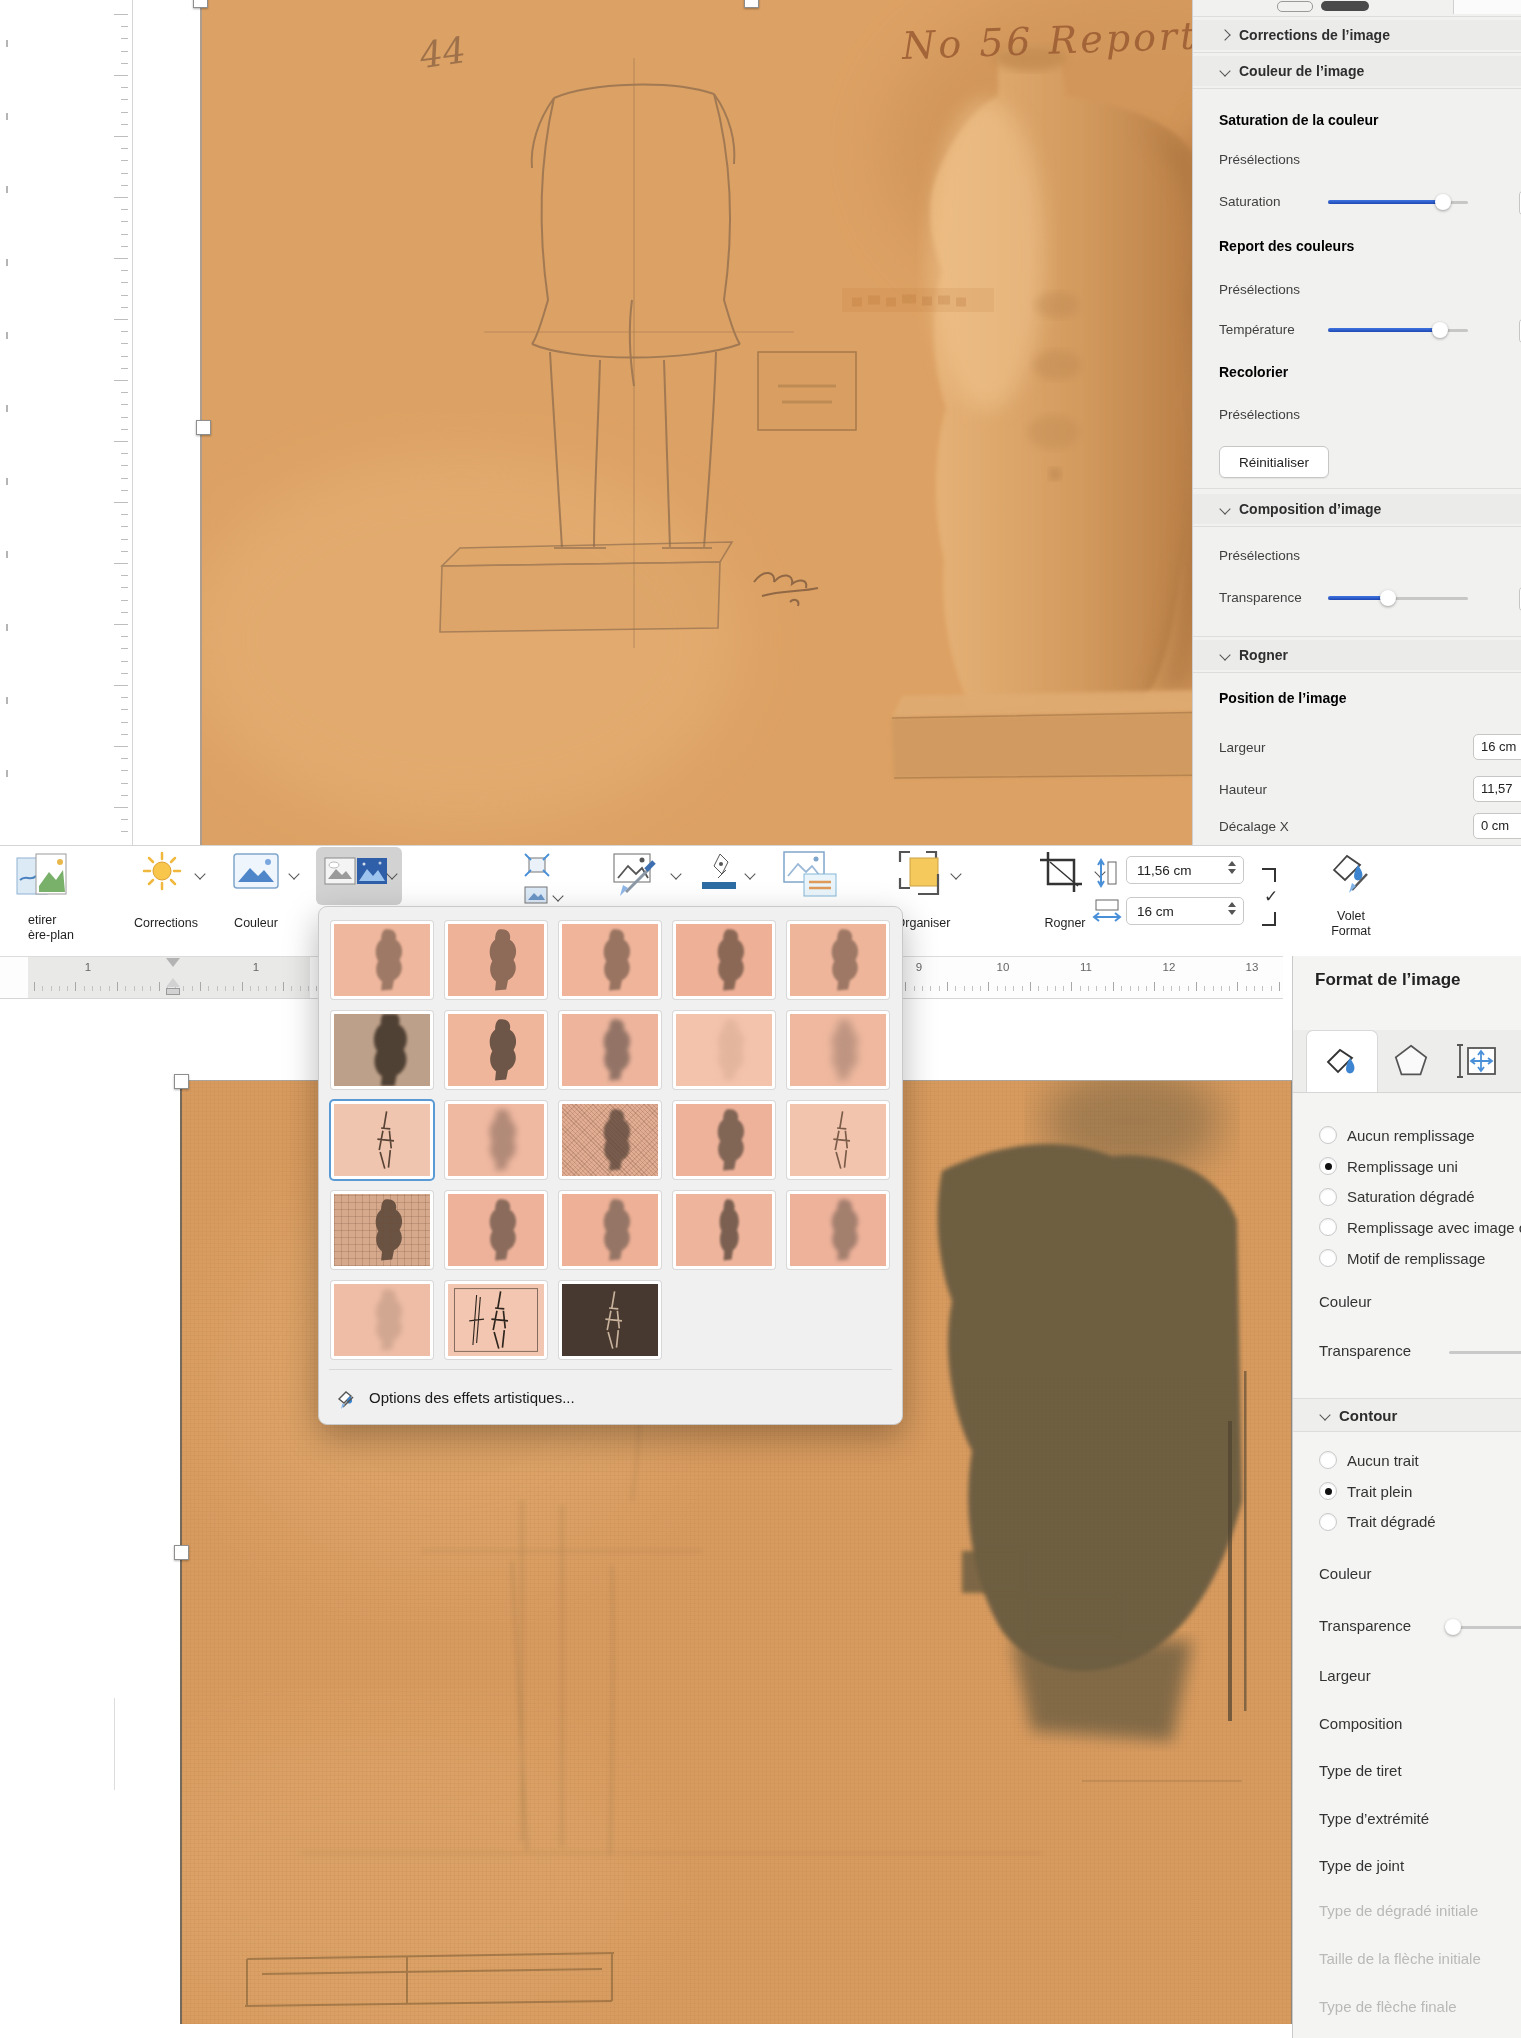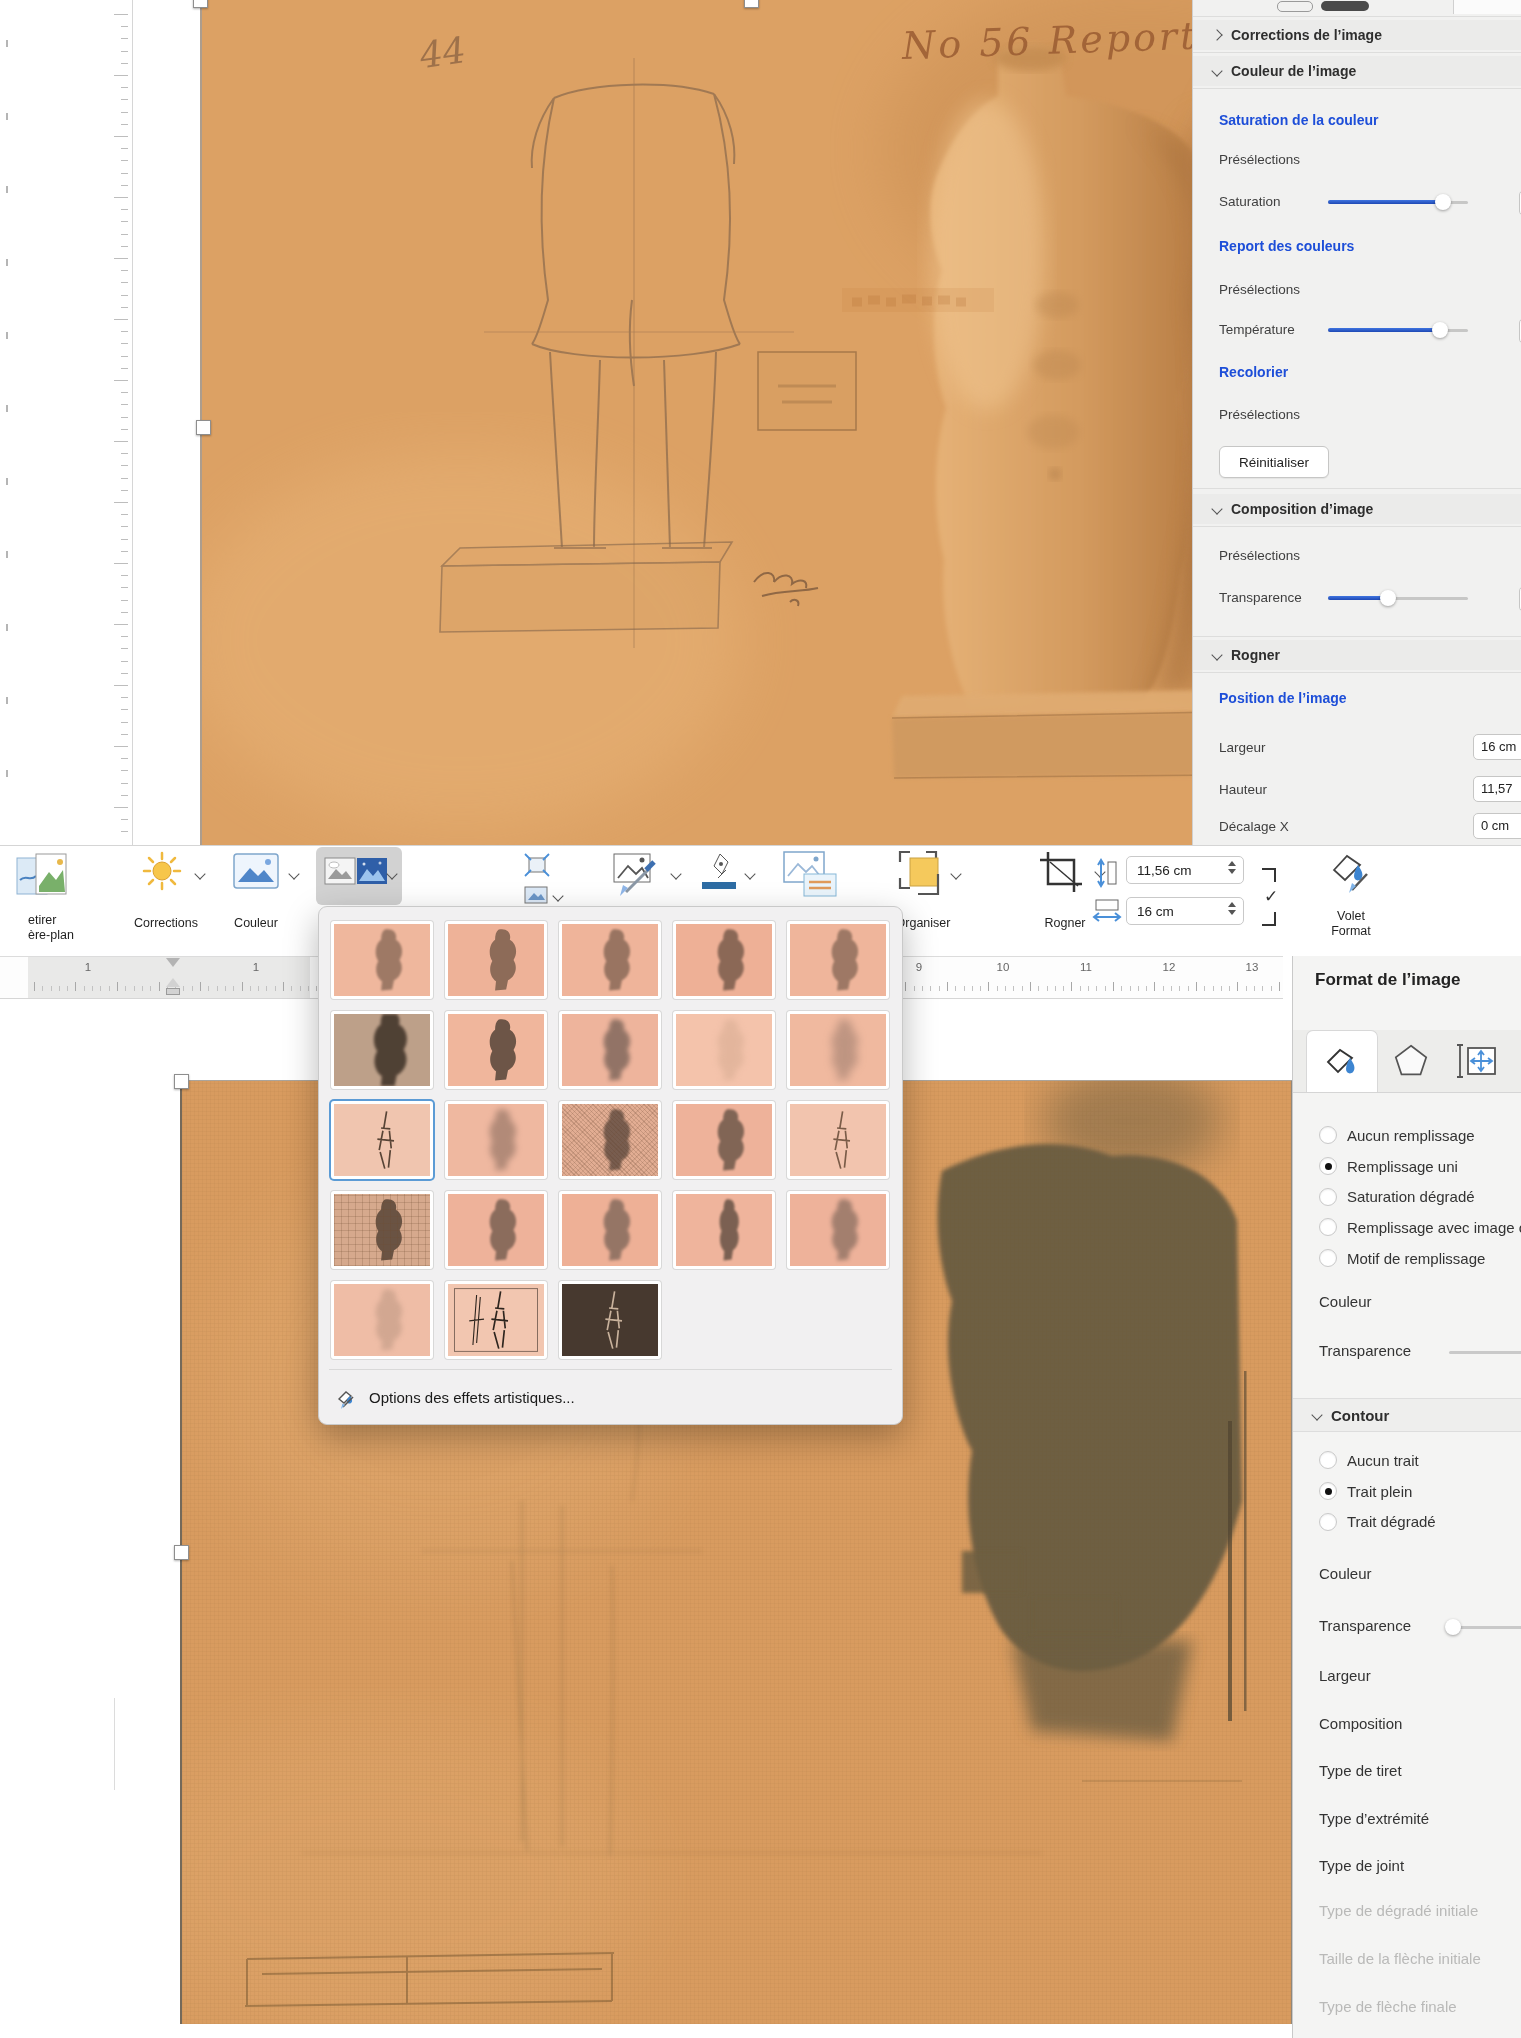--- a/index.html
+++ b/index.html
@@ -1,28 +1,28 @@
 <!DOCTYPE html>
 <html><head>
 <meta charset="utf-8">
 <style>
   html,body{margin:0;padding:0;width:1521px;height:2038px;overflow:hidden;background:#fff;
     font-family:"Liberation Sans",sans-serif;}
   .abs{position:absolute;}
   
   .lbl{font-size:13.5px;color:#3f3f3f;white-space:nowrap;}
-  .bold{font-size:14px;font-weight:bold;color:#1d4ed8;white-space:nowrap;}
+  .bold{font-size:14px;font-weight:bold;color:#000000;white-space:nowrap;}
   .hdr{font-size:14px;font-weight:600;color:#2e2e2e;white-space:nowrap;}
   .hr{position:absolute;left:0;right:0;height:1px;background:#dddddc;}
   .chev-d{display:inline-block;width:7px;height:7px;border-right:1.7px solid #555;border-bottom:1.7px solid #555;transform:rotate(45deg);}
   .chev-r{display:inline-block;width:7px;height:7px;border-right:1.7px solid #555;border-bottom:1.7px solid #555;transform:rotate(-45deg);}
   
   #panel-top{position:absolute;left:1192px;top:0;width:329px;height:845px;background:#f1f1f0;border-left:1px solid #cfcfcf;overflow:hidden;}
   #panel-bottom{position:absolute;left:1292px;top:956px;width:229px;height:1082px;background:#f4f4f3;border-left:1px solid #c9c9c9;overflow:hidden;}
-  .sect{position:absolute;left:0;width:100%;height:30px;background:rgba(0,0,0,.022);display:flex;align-items:center;gap:10px;padding-left:20px;box-sizing:border-box;}
+  .sect{position:absolute;left:0;width:100%;height:30px;background:rgba(0,0,0,.022);display:flex;align-items:center;gap:10px;padding-left:28px;box-sizing:border-box;}
   .slider-row{position:absolute;left:26px;width:330px;height:25px;}
   .slider-row .sl-lbl{position:absolute;left:0;top:4px;}
   .track{position:absolute;left:109px;top:11px;width:140px;height:3px;background:#c7c7c6;border-radius:2px;}
   .fill{height:4px;margin-top:-1px;background:linear-gradient(#3f74e0,#1e48b4);border-radius:2px;}
   .knob{position:absolute;top:-7px;width:16px;height:16px;background:#fff;border-radius:50%;box-shadow:0 1px 3px rgba(0,0,0,.35);}
   .valbox{position:absolute;left:300px;top:0;width:46px;height:24px;background:#fff;border:1px solid #c6c6c5;border-radius:5px;font-size:13px;line-height:24px;padding-left:7px;color:#222;}
   .fieldrow{position:absolute;left:26px;width:330px;height:26px;}
   .fieldrow .fr-box{position:absolute;left:254px;top:-4px;width:62px;height:24px;background:#fff;border:1px solid #c6c6c5;border-radius:5px;font-size:13px;line-height:24px;padding-left:7px;color:#222;}
   .btn{background:#fff;border:1px solid #c6c6c5;border-radius:6px;font-size:13.5px;color:#222;
     display:flex;align-items:center;justify-content:center;box-shadow:0 1px 1px rgba(0,0,0,.06);}

